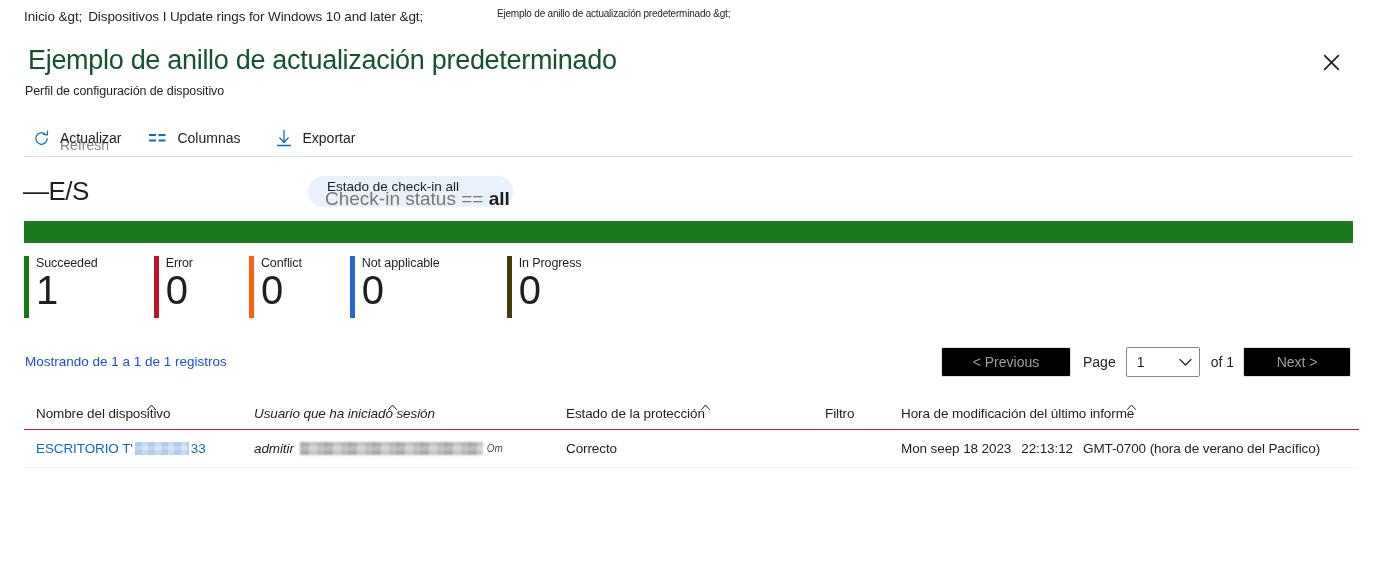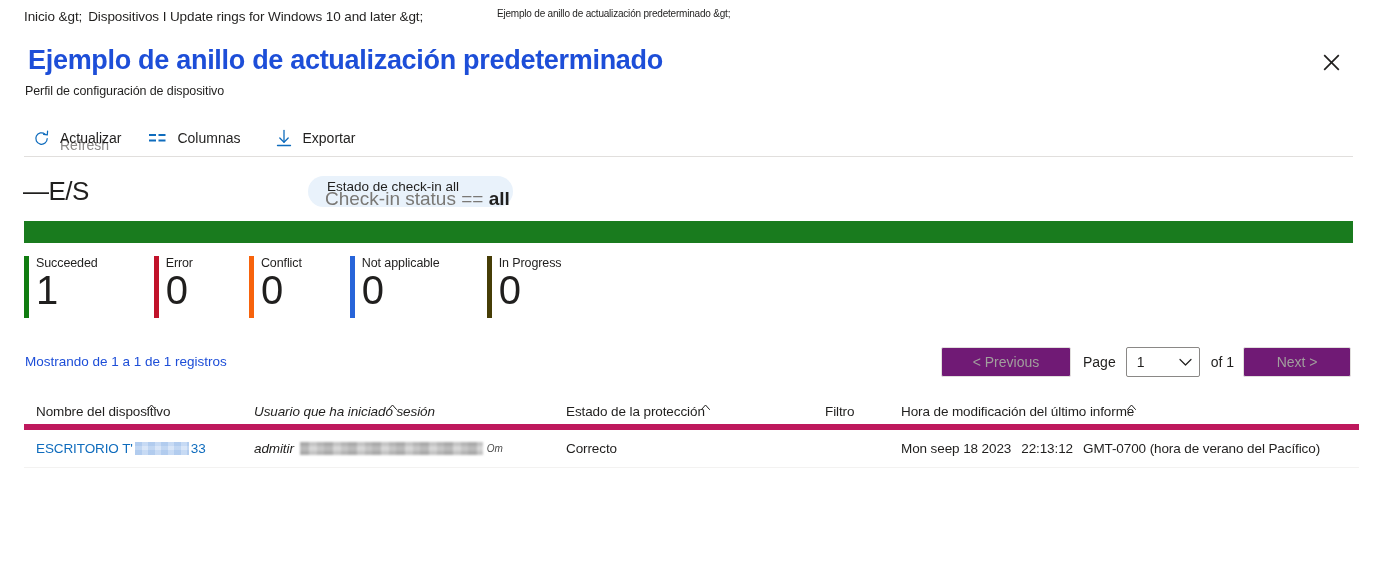--- a/index.html
+++ b/index.html
@@ -39,22 +39,22 @@
     white-space: nowrap;
     letter-spacing: -0.2px;
   }
 
   
   .page-title {
     position: absolute;
     left: 28px;
     top: 45px;
     font-size: 27px;
-    font-weight: 700;
-    color: #1d4ed8;
+    font-weight: 400;
+    color: #14532d;
     letter-spacing: -0.3px;
     white-space: nowrap;
   }
   .page-subtitle {
     position: absolute;
     left: 25px;
     top: 84px;
     font-size: 12.5px;
     color: #201f1e;
     white-space: nowrap;
@@ -242,21 +242,21 @@
   .pagination {
     position: absolute;
     left: 941px;
     top: 347px;
     display: flex;
     align-items: center;
   }
   .pg-btn {
     width: 130px;
     height: 30px;
-    background: #701a75;
+    background: #000000;
     border: 1px solid #e1dfdd;
     border-radius: 2px;
     color: #a19f9d;
     font-size: 14px;
     font-family: "Liberation Sans", sans-serif;
     cursor: default;
     padding: 0;
   }
   .pg-label {
     font-size: 14px;
@@ -289,21 +289,21 @@
   
   .grid {
     position: absolute;
     left: 24px;
     top: 398px;
     width: 1335px;
   }
   .grid-head {
     position: relative;
     height: 32px;
-    border-bottom: 6px solid #be185d;
+    border-bottom: 1px solid #be185d;
   }
   .grid-row {
     position: relative;
     height: 38px;
     border-bottom: 1px solid #f3f2f1;
   }
   .col {
     position: absolute;
     top: 0;
     height: 100%;
@@ -469,21 +469,21 @@
   </div>
 
   <div class="tile" style="margin-right:48px">
     <div class="tile-bar" style="background:#f7630c"></div>
     <div class="tile-body">
       <div class="tile-label">Conflict</div>
       <div class="tile-value">0</div>
     </div>
   </div>
 
-  <div class="tile" style="margin-right:47px">
+  <div class="tile" style="margin-right:67px">
     <div class="tile-bar" style="background:#2764d9"></div>
     <div class="tile-body">
       <div class="tile-label">Not applicable</div>
       <div class="tile-value">0</div>
     </div>
   </div>
 
   <div class="tile">
     <div class="tile-bar" style="background:#463d06"></div>
     <div class="tile-body">

